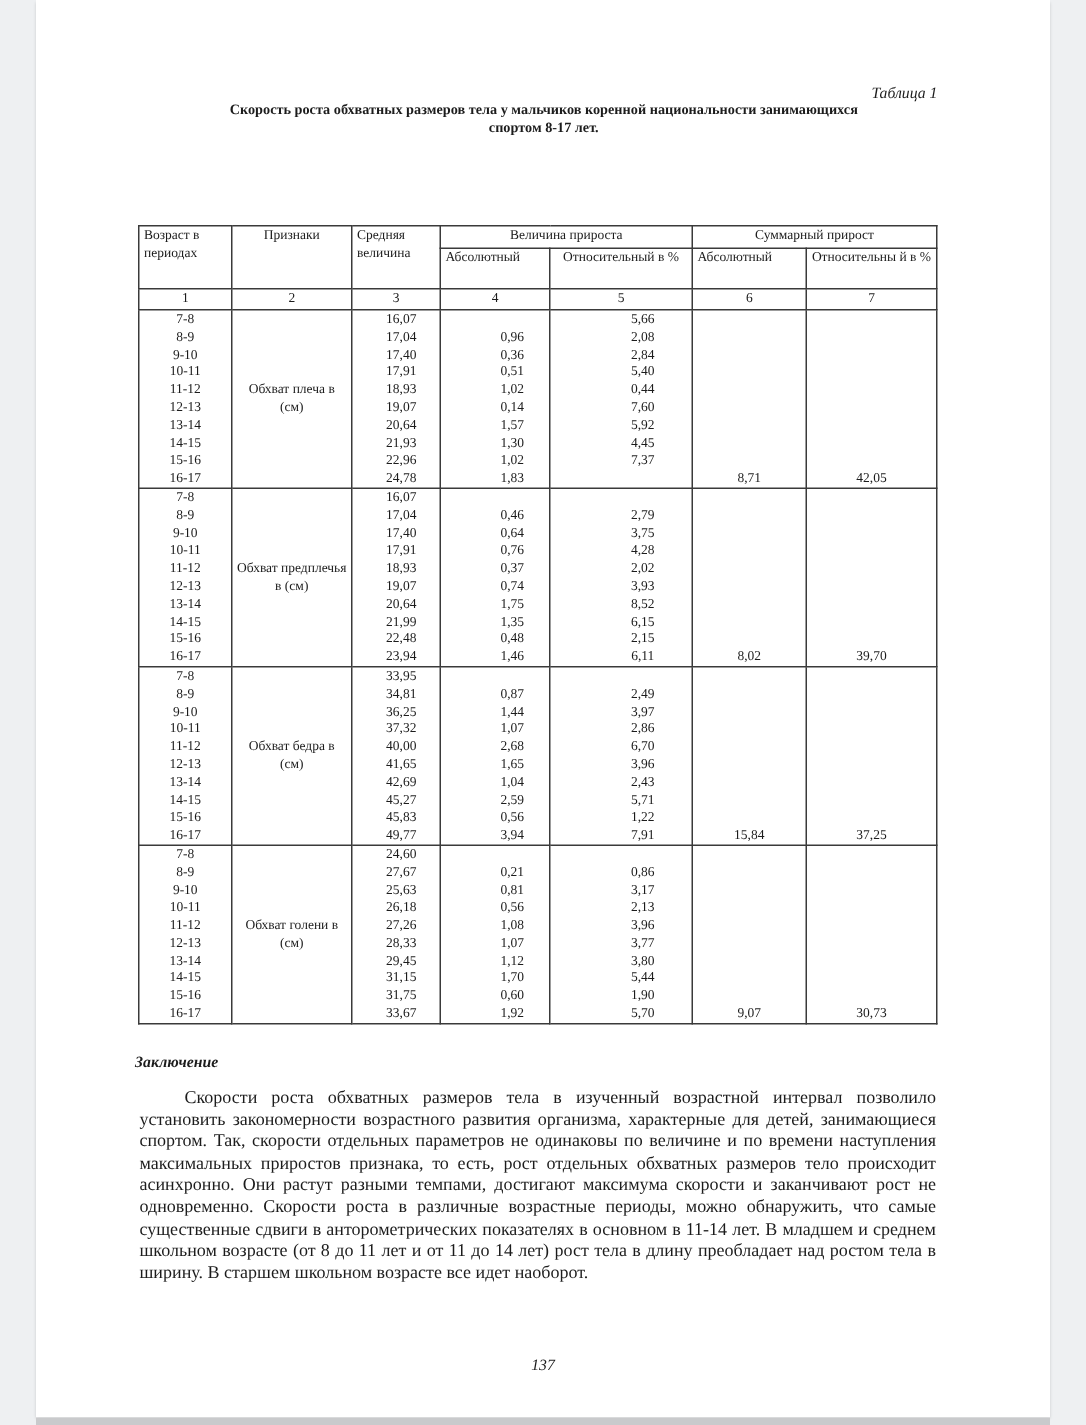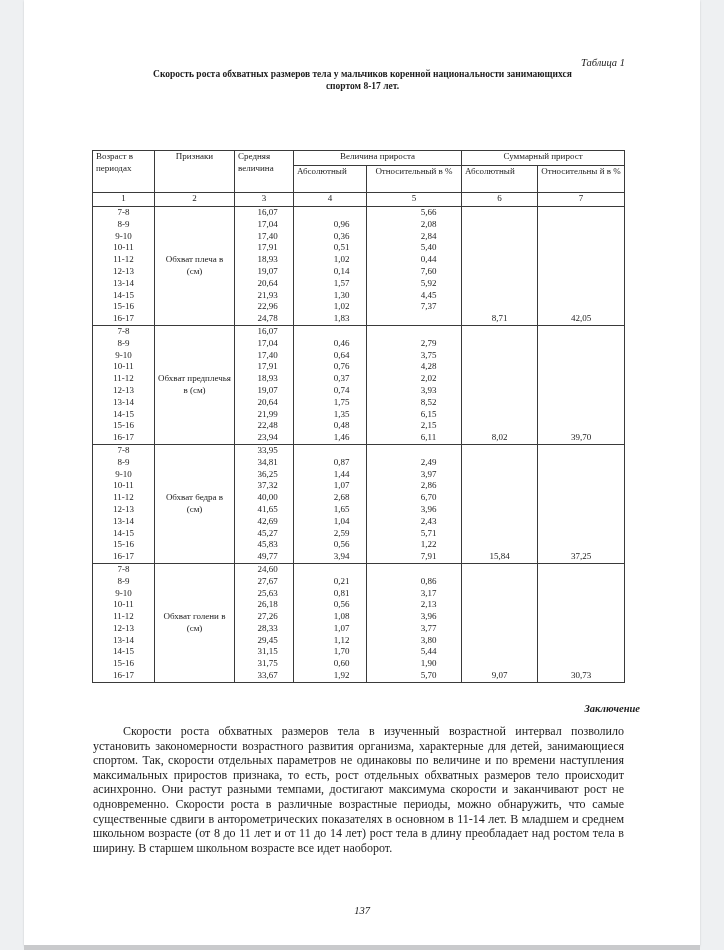--- a/index.html
+++ b/index.html
@@ -36,21 +36,21 @@
   .num-row td { text-align: center; height: 13px; }
   .block td { padding-top: 7px; padding-bottom: 1px; text-align: center; }
   .cell-ages { text-align: center; }
   .cell-sign { text-align: center; vertical-align: middle !important; }
   .cell-mean { text-align: left; padding-left: 10px !important; }
   .cell-abs { text-align: left; padding-left: 26px !important; }
   .cell-rel { text-align: left; padding-left: 32px !important; }
   .cell-sum { text-align: center; vertical-align: bottom !important; }
   .line { display: block; height: 11.8px; white-space: nowrap; }
   .conclusion-title {
-    position: absolute; left: 90px; top: 703px; width: 550px; text-align: right;
+    position: absolute; left: 90px; top: 703px; width: 550px; text-align: left;
     font-style: italic; font-weight: bold; font-size: 10.5px;
   }
   .conclusion-text {
     position: absolute; left: 93px; top: 724px; width: 531px;
     font-size: 12px; line-height: 14.6px; text-align: justify; text-indent: 30px; margin: 0;
   }
   .page-number {
     position: absolute; left: 340px; top: 905px; width: 44px; text-align: center; font-size: 10.5px; font-style: italic;
   }
 </style>

